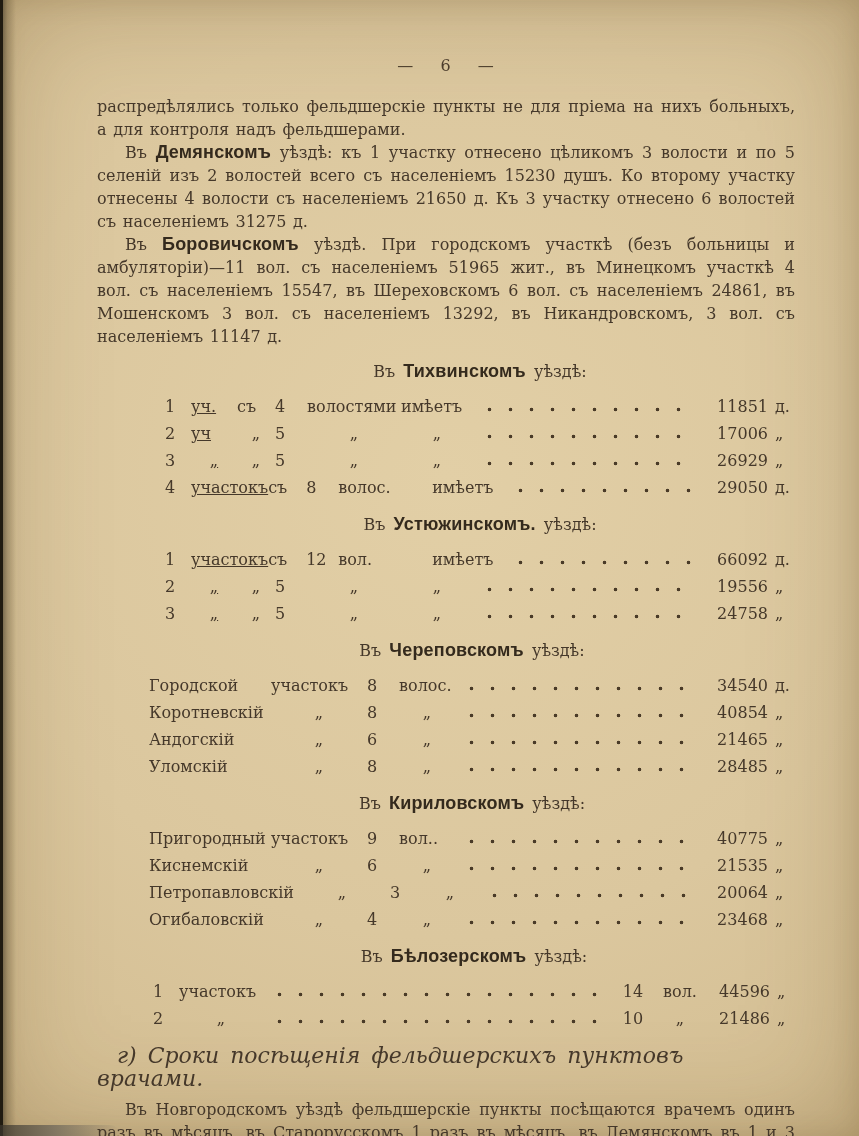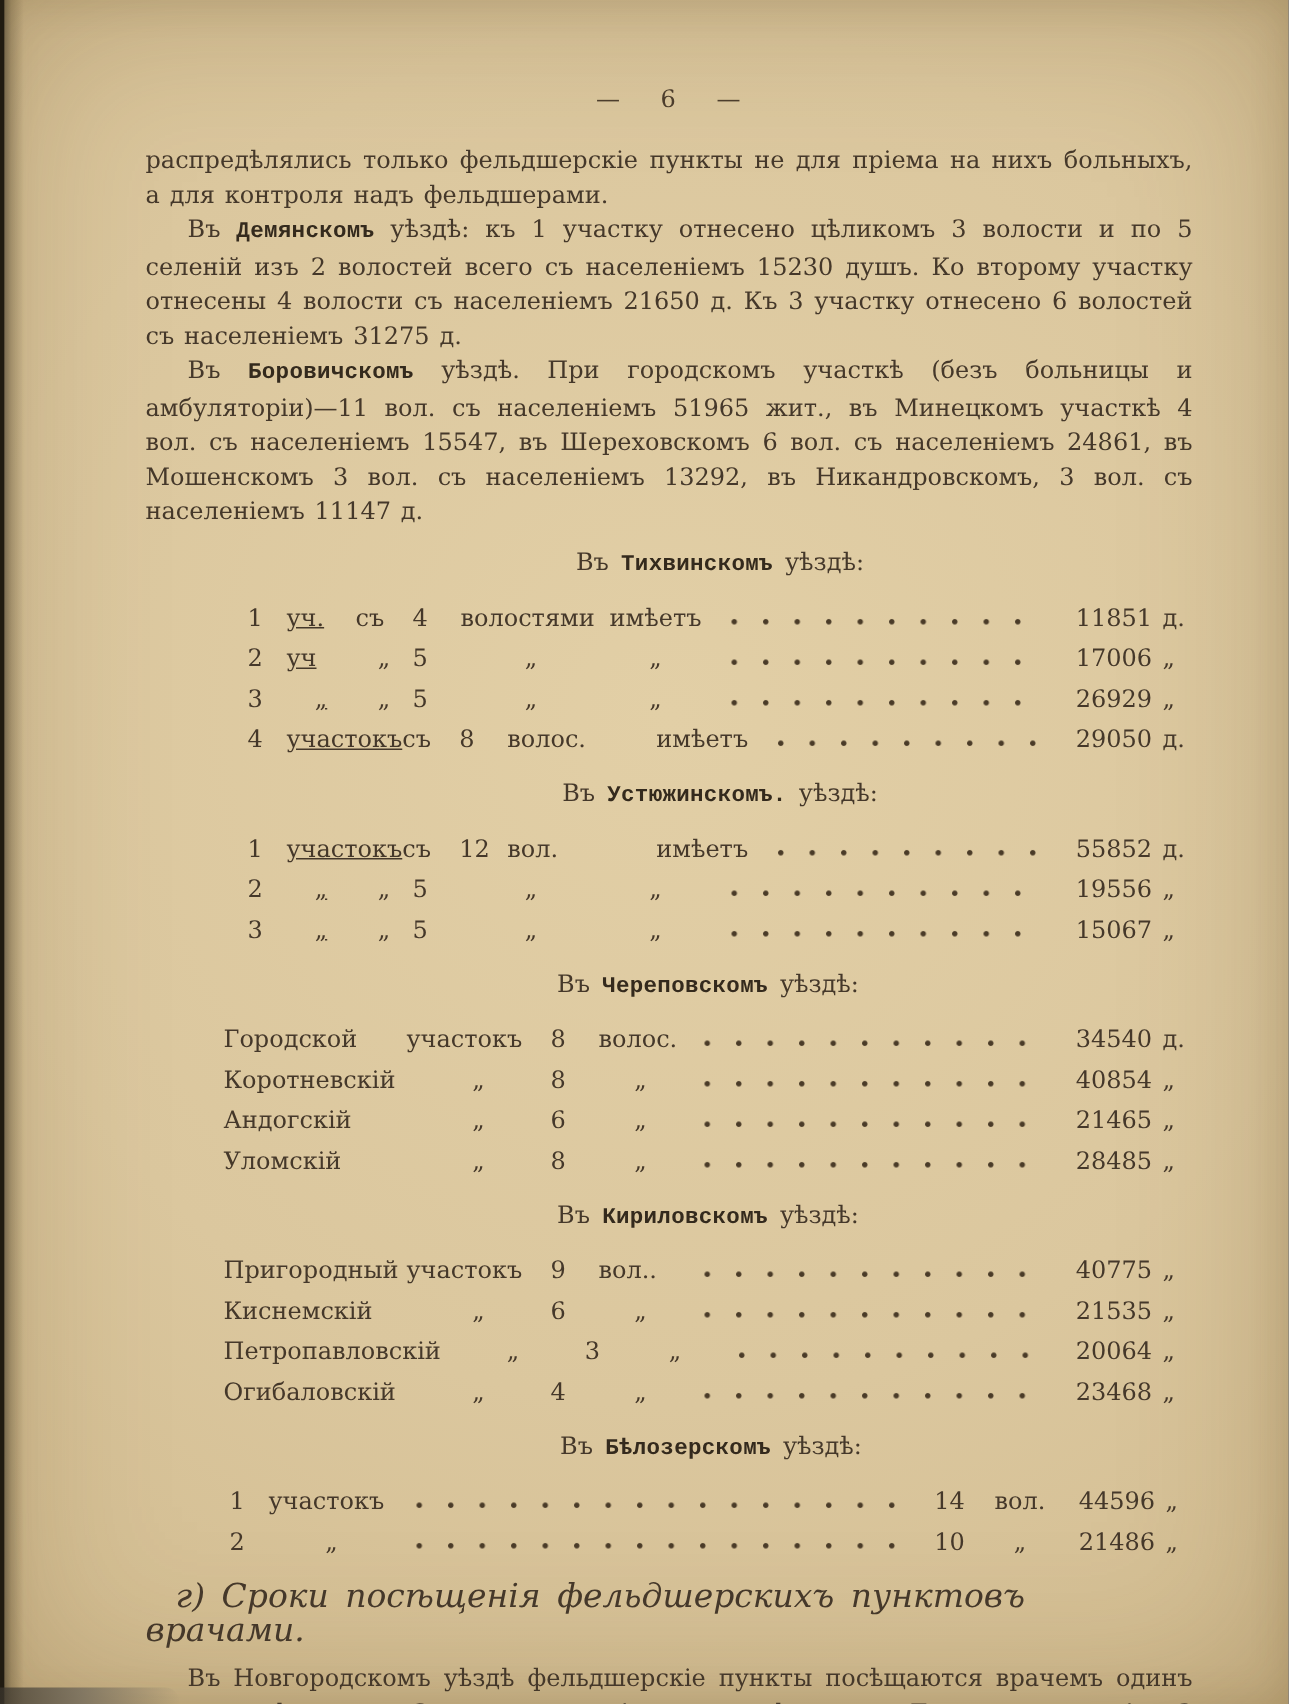--- a/index.html
+++ b/index.html
@@ -32,22 +32,22 @@
     margin-top:56px;margin-bottom:20px;
     text-align:center;font-size:16px;letter-spacing:1px;word-spacing:20px;
     color:#4c3d2c;
   }
   .para{
     margin:0;font-size:16px;line-height:23px;text-align:justify;
     word-spacing:1.5px;
   }
   .para.indent{text-indent:28px;}
   .uname{
-    font-family:Liberation Mono, monospace;
-    font-weight:700;font-size:15px;letter-spacing:.2px;color:#342a1d;
+    font-family:Liberation Sans, sans-serif;
+    font-weight:700;font-size:18px;letter-spacing:.2px;color:#342a1d;
   }
   .para.subhead{
     font-style:italic;text-indent:20px;text-align:left;
     margin-top:12px;margin-bottom:8px;font-size:22px;word-spacing:4px;
   }
   .section{margin:0;}
   .sec-head{
     text-align:center;font-size:16px;line-height:28px;
     margin-top:9px;margin-bottom:7px;word-spacing:3px;
   }
@@ -66,21 +66,21 @@
   .r{display:inline-block;white-space:nowrap;}
   .r0{width:62px;text-align:right;}
   .r1{width:20px;text-align:left;padding-left:7px;}
   
   .secA{padding-left:68px;}
   .secA .c0{min-width:26px;}
   .secA .c1{min-width:46px;text-decoration:underline;}
   .secA .c2{min-width:38px;}
   .secA .c3{min-width:32px;}
   .secA .c4{min-width:94px;}
-  .secA .c5{min-width:72px;text-align:center;}
+  .secA .c5{min-width:72px;}
   
   .secB{padding-left:52px;}
   .secB .c0{min-width:122px;}
   .secB .c1{min-width:96px;}
   .secB .c2{min-width:32px;}
   .secB .c3{min-width:56px;}
   
   .secC{padding-left:56px;}
   .secC .c0{min-width:26px;}
   .secC .c1{min-width:84px;}
@@ -151,21 +151,21 @@
         <div class="section secA">
           <div class="sec-head"><span>Въ </span><b class="uname">Устюжинскомъ.</b><span> уѣздѣ:</span></div>
           <div class="trow">
             <span class="c c0">1</span>
             <span class="c c1">участокъ</span>
             <span class="c c2">съ</span>
             <span class="c c3">12</span>
             <span class="c c4">вол.</span>
             <span class="c c5">имѣетъ</span>
             <span class="leader"></span>
-            <span class="r r0">55852</span>
+            <span class="r r0">66092</span>
             <span class="r r1">д.</span>
           </div>
           <div class="trow">
             <span class="c c0">2</span>
             <span class="c c1 ditto">„</span>
             <span class="c c2 ditto">„</span>
             <span class="c c3">5</span>
             <span class="c c4 ditto">„</span>
             <span class="c c5 ditto">„</span>
             <span class="leader"></span>
@@ -173,21 +173,21 @@
             <span class="r r1 ditto">„</span>
           </div>
           <div class="trow">
             <span class="c c0">3</span>
             <span class="c c1 ditto">„</span>
             <span class="c c2 ditto">„</span>
             <span class="c c3">5</span>
             <span class="c c4 ditto">„</span>
             <span class="c c5 ditto">„</span>
             <span class="leader"></span>
-            <span class="r r0">15067</span>
+            <span class="r r0">24758</span>
             <span class="r r1 ditto">„</span>
           </div>
         </div>
         <div class="section secB">
           <div class="sec-head"><span>Въ </span><b class="uname">Череповскомъ</b><span> уѣздѣ:</span></div>
           <div class="trow">
             <span class="c c0">Городской</span>
             <span class="c c1">участокъ</span>
             <span class="c c2">8</span>
             <span class="c c3">волос.</span>

